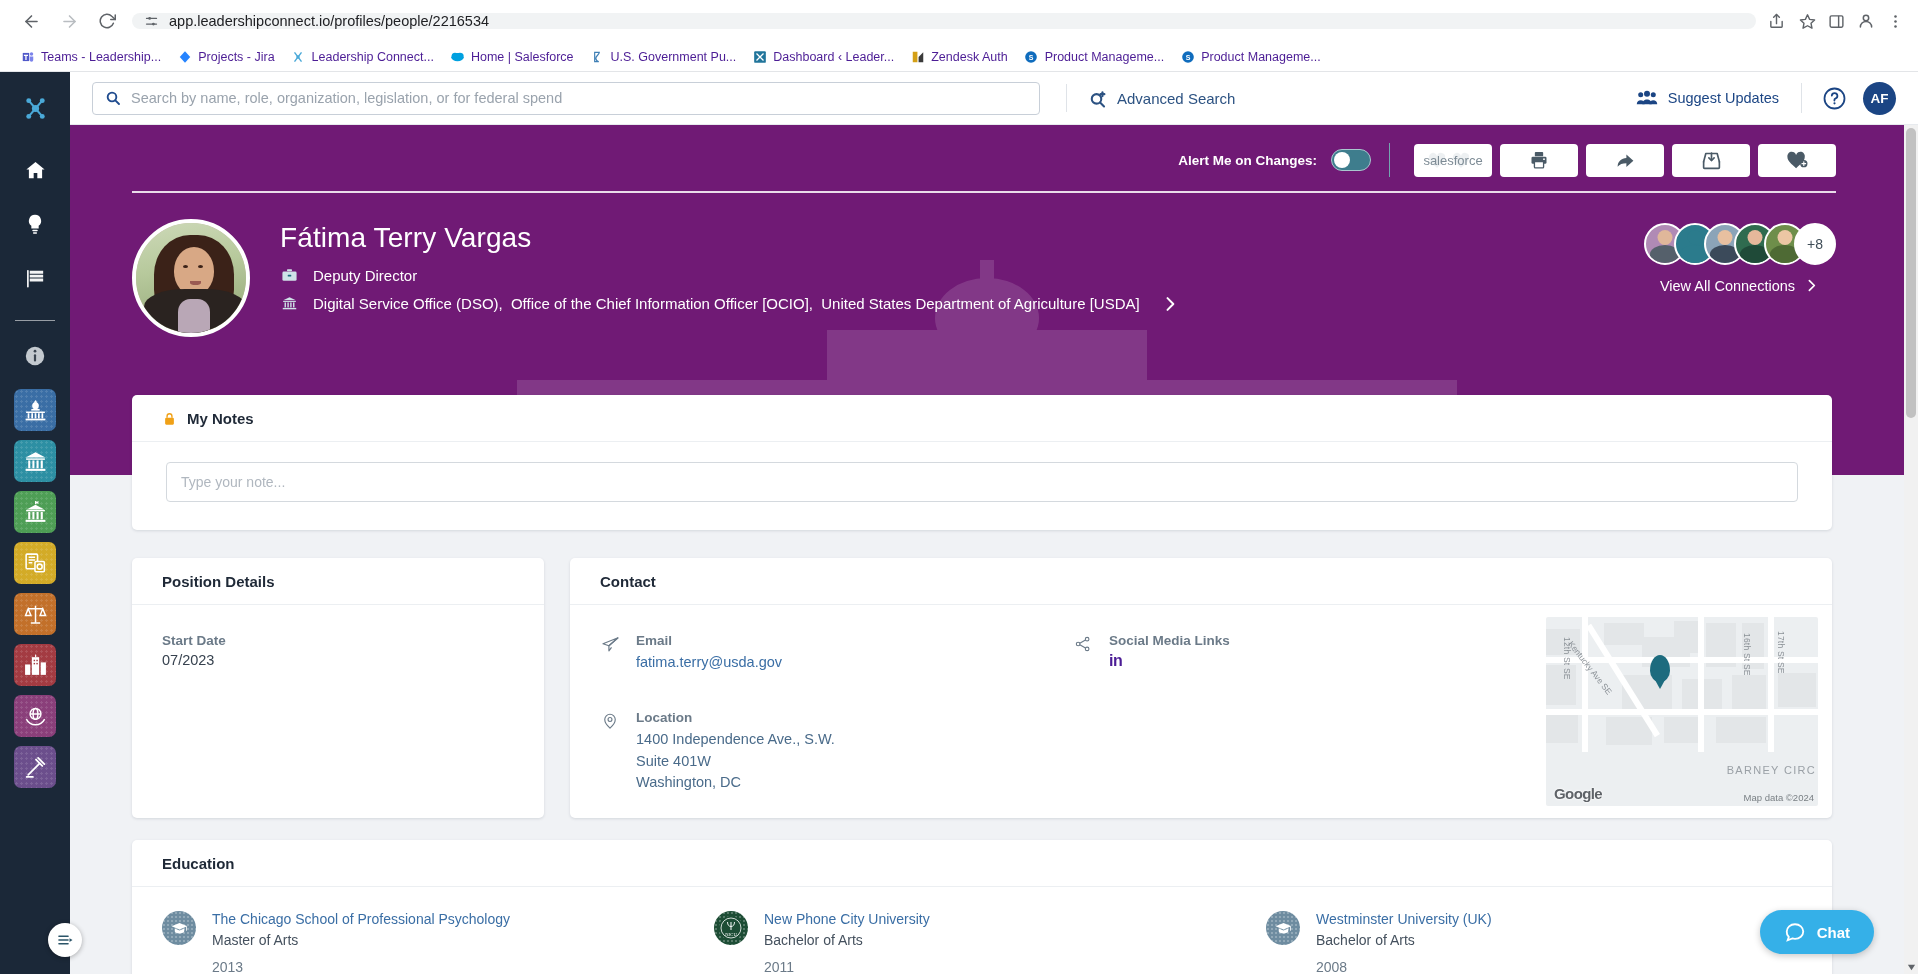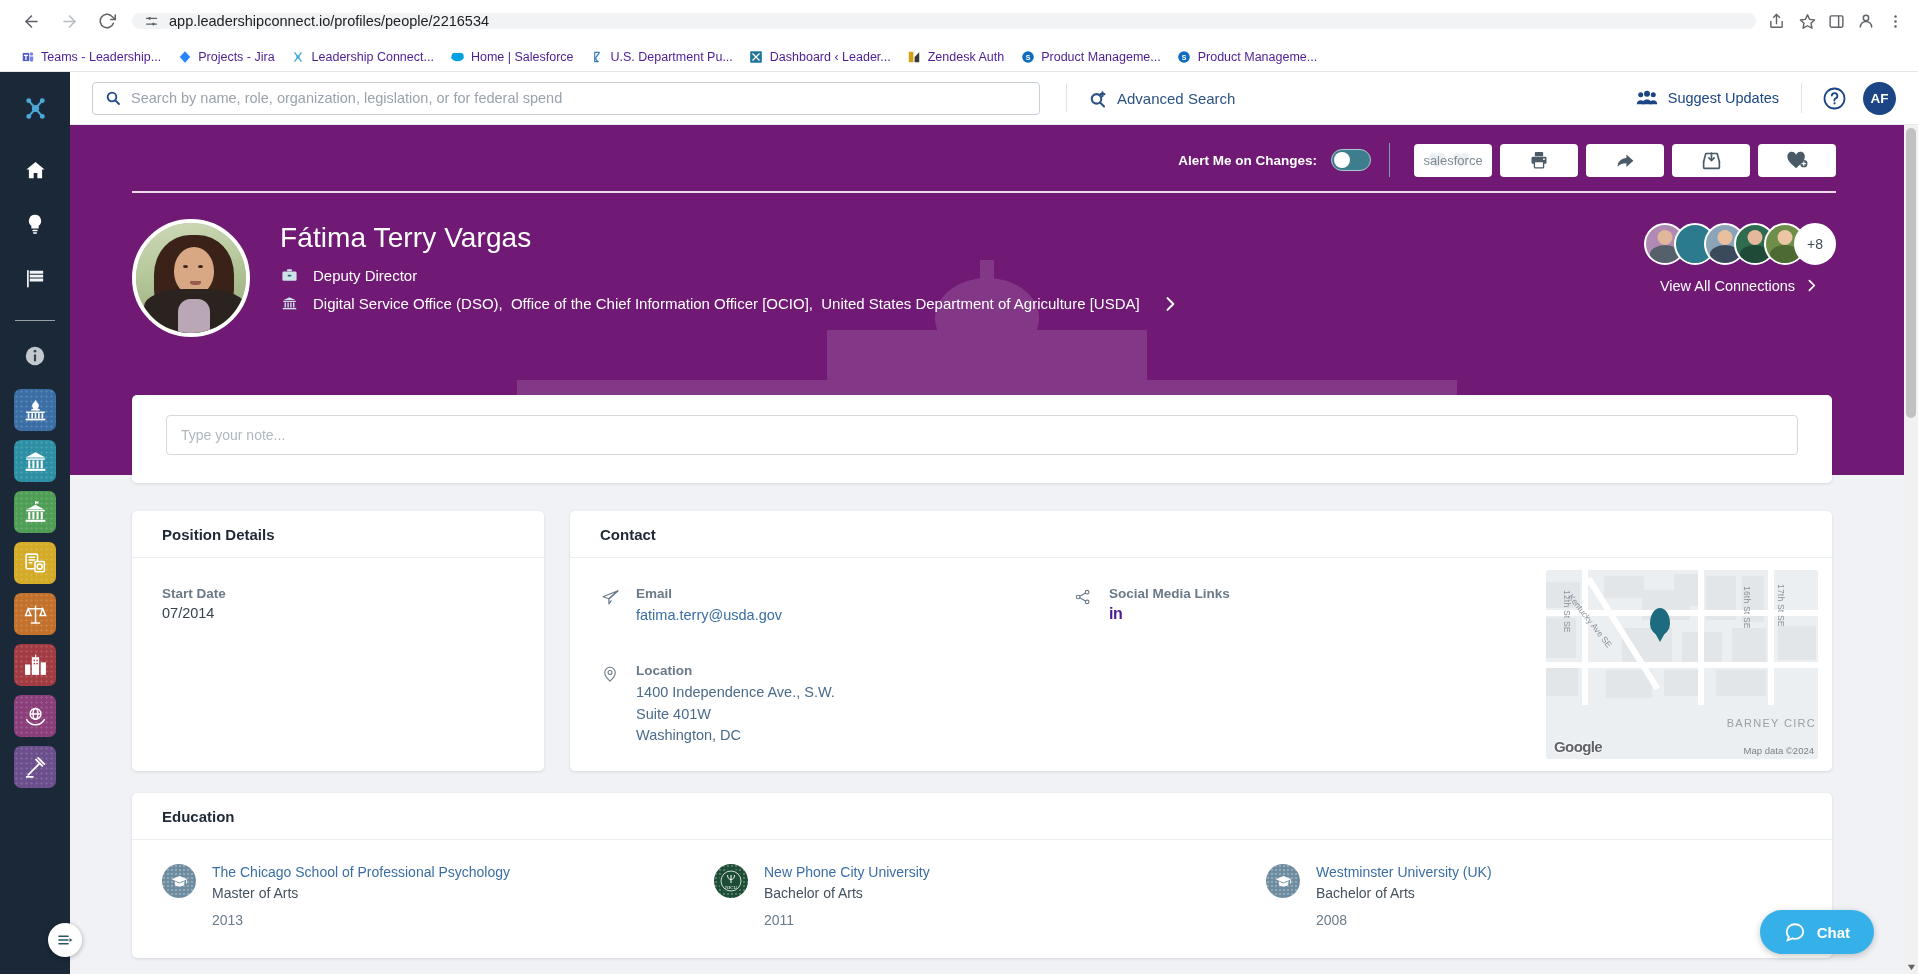--- a/index.html
+++ b/index.html
@@ -452,21 +452,21 @@
           </svg>
       </span>
       <span class="bm-label">Home | Salesforce</span>
     </div>
     <div class="bookmark">
       <span class="bm-ico">
         <svg width="14" height="14" viewBox="0 0 24 24" fill="none" stroke="#3f7fb5" stroke-width="2">
             <path d="M8 4h8c0 4-6 6-6 10s5 6 5 6H8z"></path>
           </svg>
       </span>
-      <span class="bm-label">U.S. Department Pu...</span>
+      <span class="bm-label">U.S. Government Pu...</span>
     </div>
     <div class="bookmark">
       <span class="bm-ico">
         <svg width="14" height="14" viewBox="0 0 24 24">
             <rect x="2" y="2" width="20" height="20" rx="2" fill="#21759b"></rect>
             <path d="M6 6l12 12M18 6L6 18" stroke="#fff" stroke-width="2.2"></path>
           </svg>
       </span>
       <span class="bm-label">Dashboard ‹ Leader...</span>
     </div>
@@ -881,35 +881,44 @@
                         <polyline points="9 5 16 12 9 19"></polyline>
                       </svg>
                   </span>
                 </div>
               </div>
             </div>
           </div>
         </div>
 
         <div class="card" id="notes-card">
+          <div class="card-head">
+            <span style="display:flex">
+              <svg width="15" height="16" viewBox="0 0 24 24" fill="#f0a117">
+                  <path d="M7 10V7.5a5 5 0 0 1 10 0V10h-2.2V7.5a2.8 2.8 0 0 0-5.6 0V10z"></path>
+                  <rect x="5" y="10" width="14" height="11" rx="1.8"></rect>
+                </svg>
+            </span>
+            <span class="card-title">My Notes</span>
+          </div>
           <div id="note-input-wrap">
             <input id="note-input" type="text" placeholder="Type your note..." style="">
           </div>
         </div>
 
         <div id="mid-row">
 
           <div class="card" id="position-card">
             <div class="card-head">
               <span class="card-title">Position Details</span>
             </div>
             <div id="position-body">
               <div>
                 <div class="field-label">Start Date</div>
-                <div class="field-value">07/2014</div>
+                <div class="field-value">07/2023</div>
               </div>
             </div>
           </div>
 
           <div class="card" id="contact-card">
             <div class="card-head">
               <span class="card-title">Contact</span>
             </div>
             <div id="contact-body">
               <div id="contact-fields">

